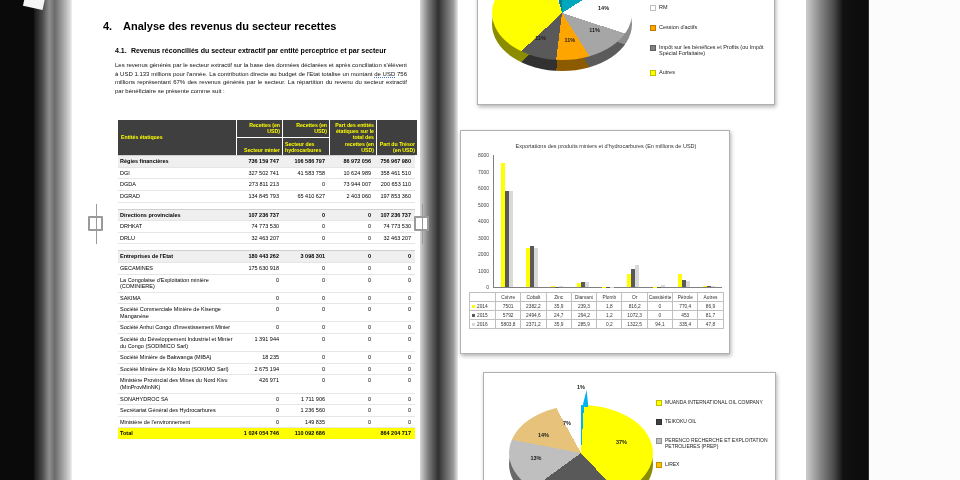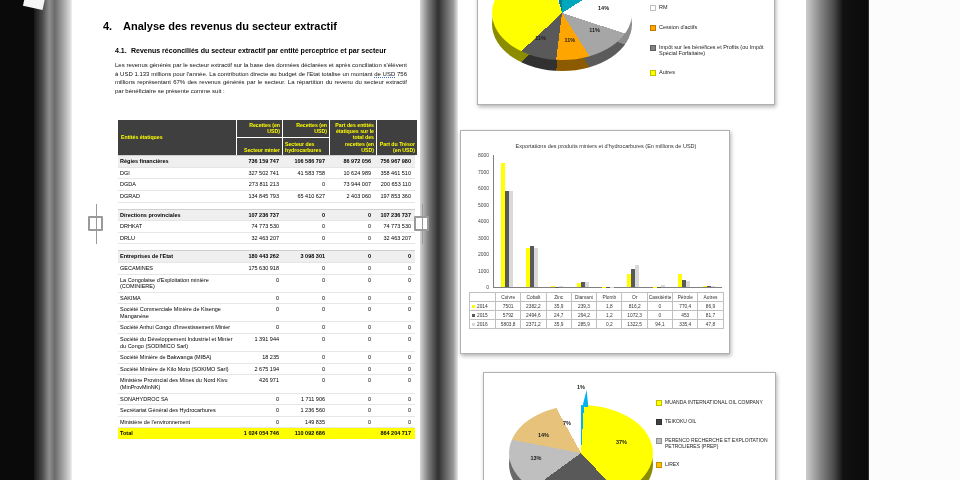--- a/index.html
+++ b/index.html
@@ -83,21 +83,21 @@
 </style>
 </head>
 <body>
 
 <div class="stage">
   <div class="bg-left"></div>
   <div class="gutter gutter-left"></div>
   <div class="corner-flap"></div>
 
   <div class="page page1">
-    <div class="doc-title"><span class="num">4.</span><span>Analyse des revenus du secteur extractif</span></div>
+    <div class="doc-title"><span class="num">4.</span><span>Analyse des revenus du secteur recettes</span></div>
     <div class="doc-sub"><span class="num">4.1.</span><span>Revenus réconciliés du secteur extractif par entité perceptrice et par secteur</span></div>
     <p class="doc-para"><span>Les revenus générés par le secteur extractif sur la base des données déclarées et après conciliation s'élèvent à USD 1.133 millions pour l'année. La contribution directe au budget de l'Etat totalise un montant </span><span class="u">de USD</span><span> 756 millions représentant 67% des revenus générés par le secteur. La répartition du revenu du secteur extractif par bénéficiaire se présente comme suit :</span></p>
 
     <div class="rev-table">
       <div class="rt-head">
         <div class="h-entites">Entités étatiques</div>
         <div class="h-col">
           <div class="h-top">Recettes (en USD)</div>
           <div class="h-bot">Secteur minier</div>
         </div>

